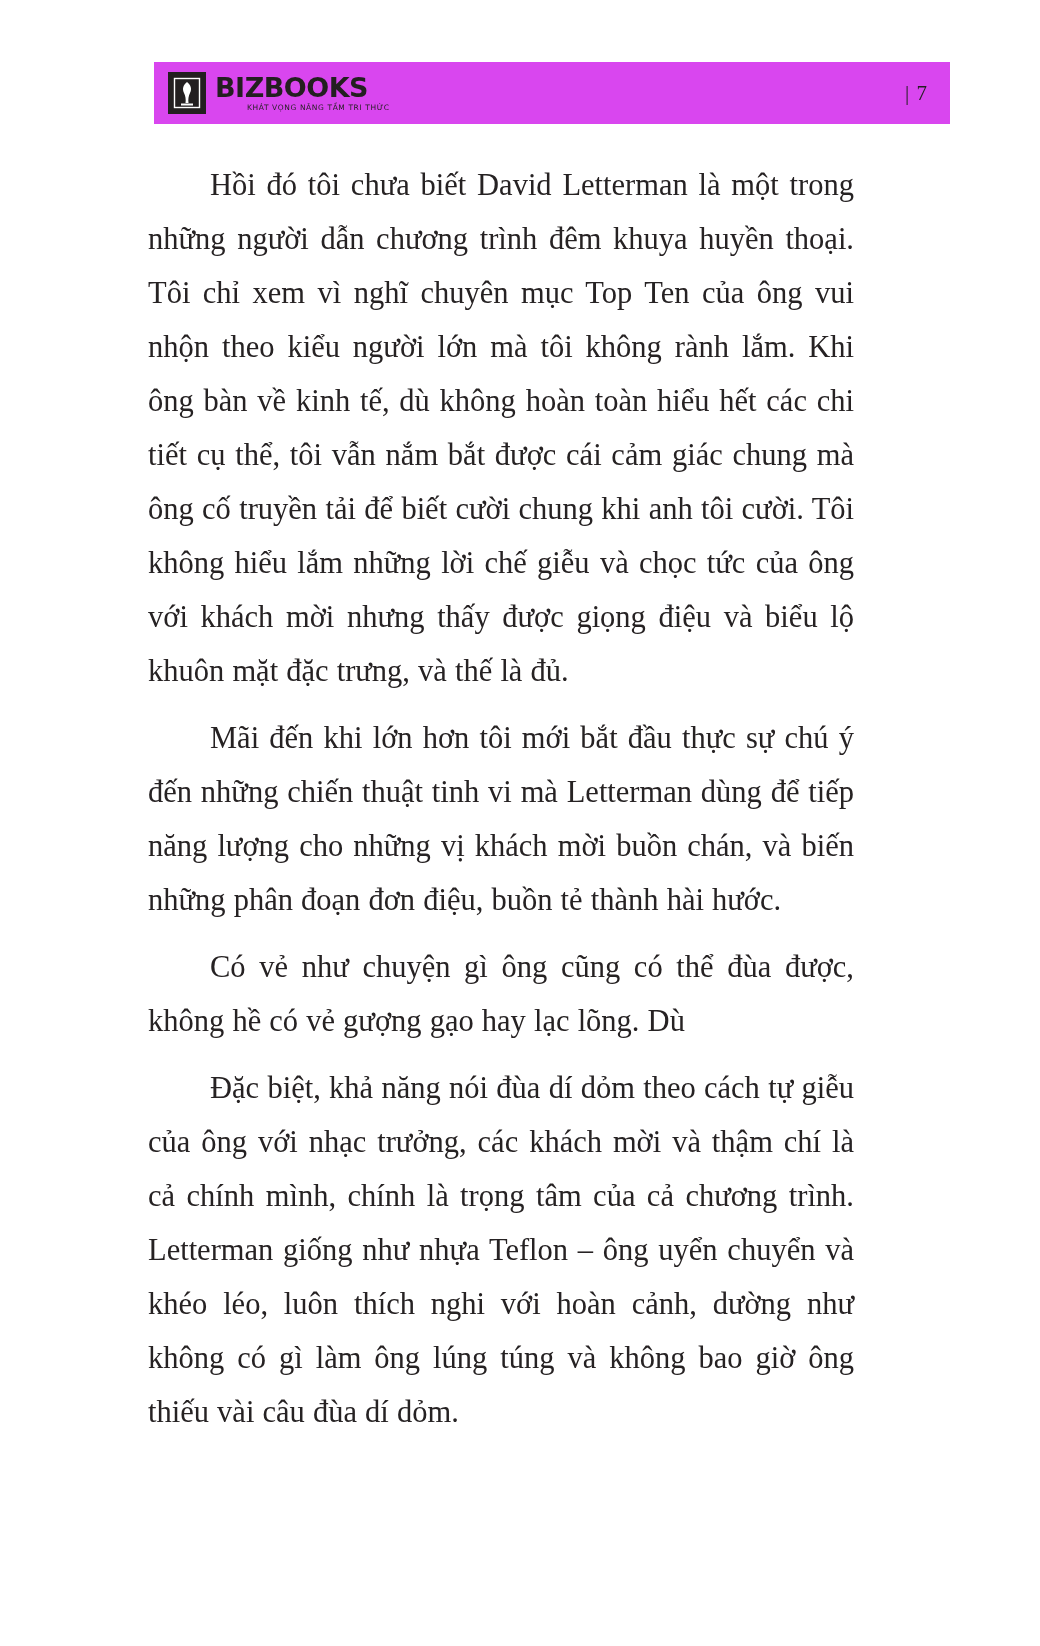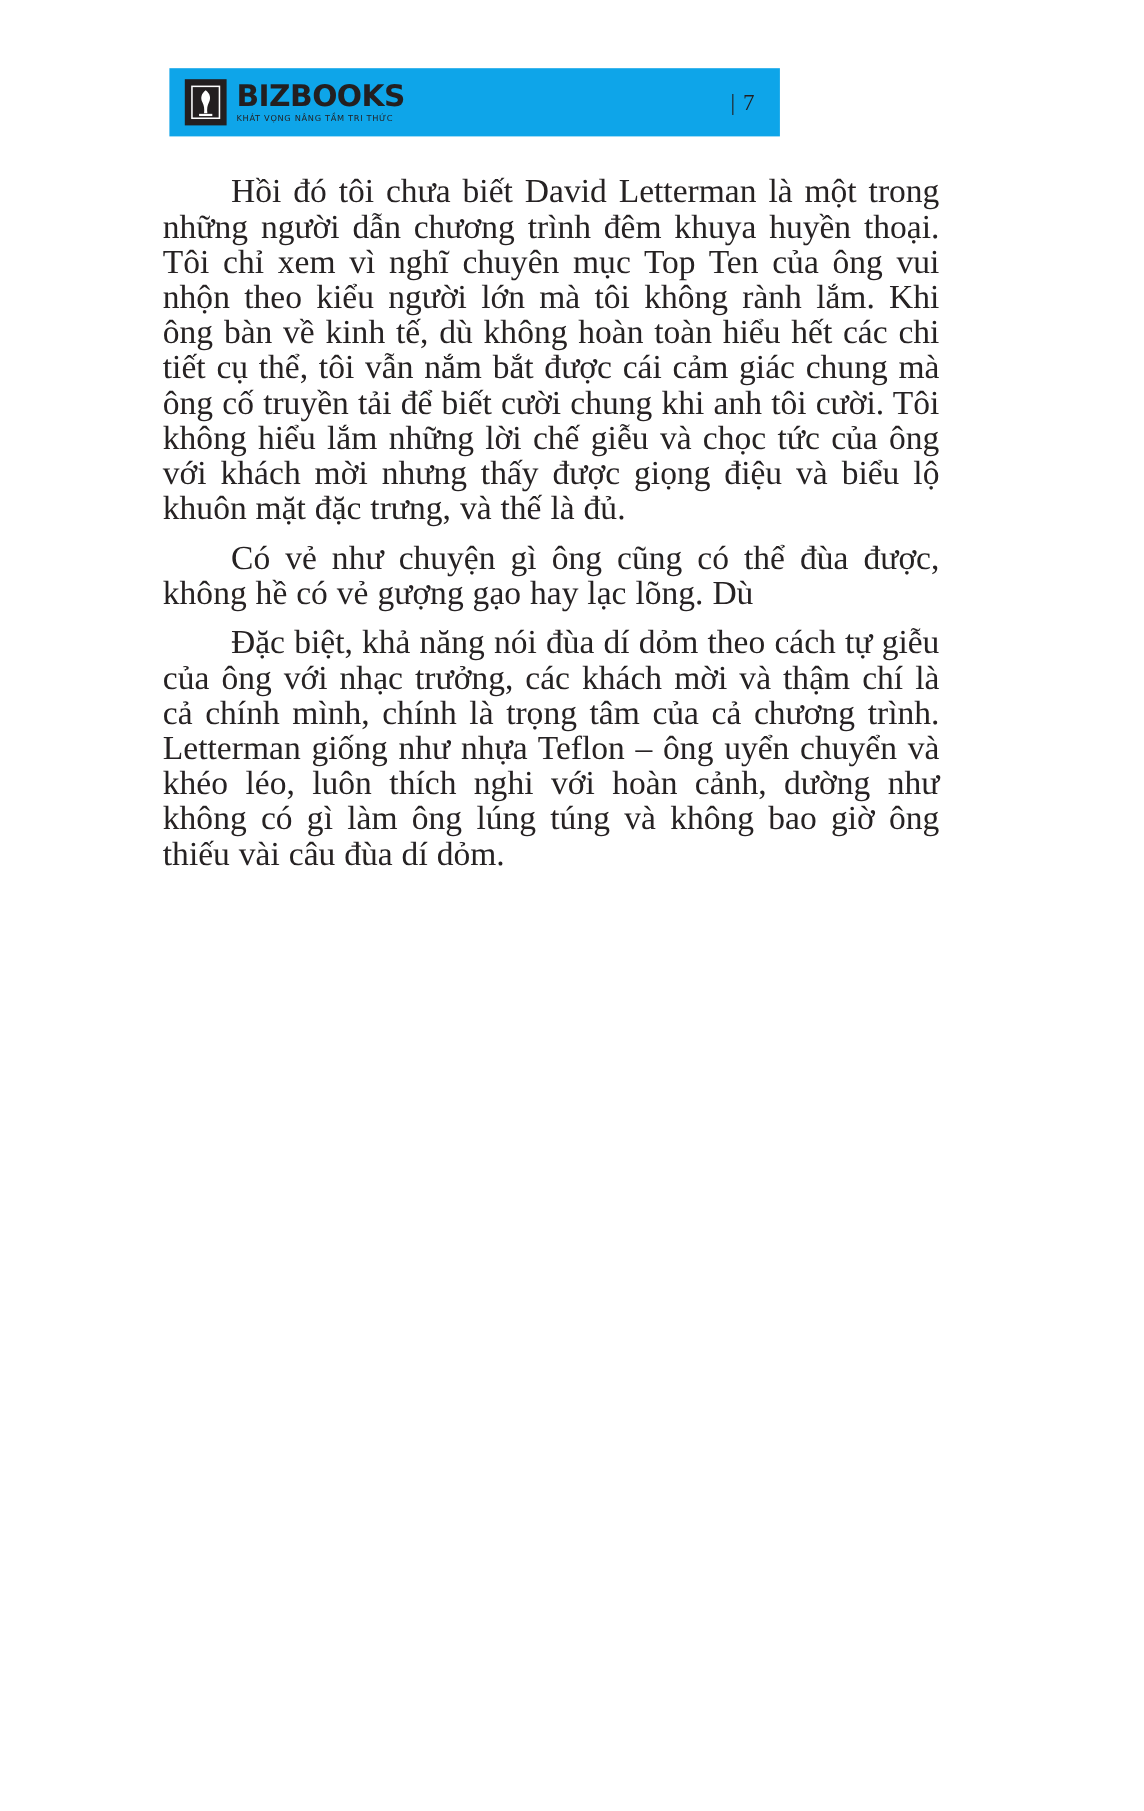--- a/index.html
+++ b/index.html
@@ -23,23 +23,23 @@
     width: 1040px;
     height: 1646px;
     background: #ffffff;
   }
 
   
   .header {
     position: absolute;
     left: 154px;
     top: 62px;
-    width: 555px;
+    width: 796px;
     height: 62px;
-    background: #0ea5e9;
+    background: #d946ef;
     display: flex;
     align-items: center;
     justify-content: space-between;
   }
 
   .brand {
     display: flex;
     align-items: center;
     padding-left: 14px;
   }
@@ -66,20 +66,21 @@
     font-size: 27px;
     letter-spacing: -0.5px;
     color: #231f20;
   }
   .brand-sub {
     font-family: "DejaVu Sans", sans-serif;
     font-size: 7.5px;
     letter-spacing: 0.6px;
     color: #231f20;
     margin-top: 3px;
+    margin-left: 32px;
   }
 
   .page-num {
     padding-right: 22px;
     font-family: "Liberation Serif", serif;
     font-size: 21px;
     color: #231f20;
     letter-spacing: 1px;
   }
 
@@ -87,21 +88,21 @@
   .content {
     position: absolute;
     left: 148px;
     top: 158px;
     width: 706px;
   }
 
   .para {
     font-family: "Liberation Serif", serif;
     font-size: 30.5px;
-    line-height: 32px;
+    line-height: 54px;
     text-align: justify;
     text-indent: 62px;
     margin: 0 0 13px 0;
     color: #262223;
     word-spacing: 0.5px;
   }
   .para:last-child { margin-bottom: 0; }
 </style>
 </head>
 <body>
@@ -123,17 +124,18 @@
         <div class="brand-title">BIZBOOKS</div>
         <div class="brand-sub">KHÁT VỌNG NÂNG TẦM TRI THỨC</div>
       </div>
     </div>
 
     <div class="page-num">| 7</div>
   </div>
 
   <div class="content">
     <p class="para">Hồi đó tôi chưa biết David Letterman là một trong những người dẫn chương trình đêm khuya huyền thoại. Tôi chỉ xem vì nghĩ chuyên mục Top Ten của ông vui nhộn theo kiểu người lớn mà tôi không rành lắm. Khi ông bàn về kinh tế, dù không hoàn toàn hiểu hết các chi tiết cụ thể, tôi vẫn nắm bắt được cái cảm giác chung mà ông cố truyền tải để biết cười chung khi anh tôi cười. Tôi không hiểu lắm những lời chế giễu và chọc tức của ông với khách mời nhưng thấy được giọng điệu và biểu lộ khuôn mặt đặc trưng, và thế là đủ.</p>
+    <p class="para">Mãi đến khi lớn hơn tôi mới bắt đầu thực sự chú ý đến những chiến thuật tinh vi mà Letterman dùng để tiếp năng lượng cho những vị khách mời buồn chán, và biến những phân đoạn đơn điệu, buồn tẻ thành hài hước.</p>
     <p class="para">Có vẻ như chuyện gì ông cũng có thể đùa được, không hề có vẻ gượng gạo hay lạc lõng. Dù</p>
     <p class="para">Đặc biệt, khả năng nói đùa dí dỏm theo cách tự giễu của ông với nhạc trưởng, các khách mời và thậm chí là cả chính mình, chính là trọng tâm của cả chương trình. Letterman giống như nhựa Teflon – ông uyển chuyển và khéo léo, luôn thích nghi với hoàn cảnh, dường như không có gì làm ông lúng túng và không bao giờ ông thiếu vài câu đùa dí dỏm.</p>
   </div>
 
 </div>
 
 </body></html>

